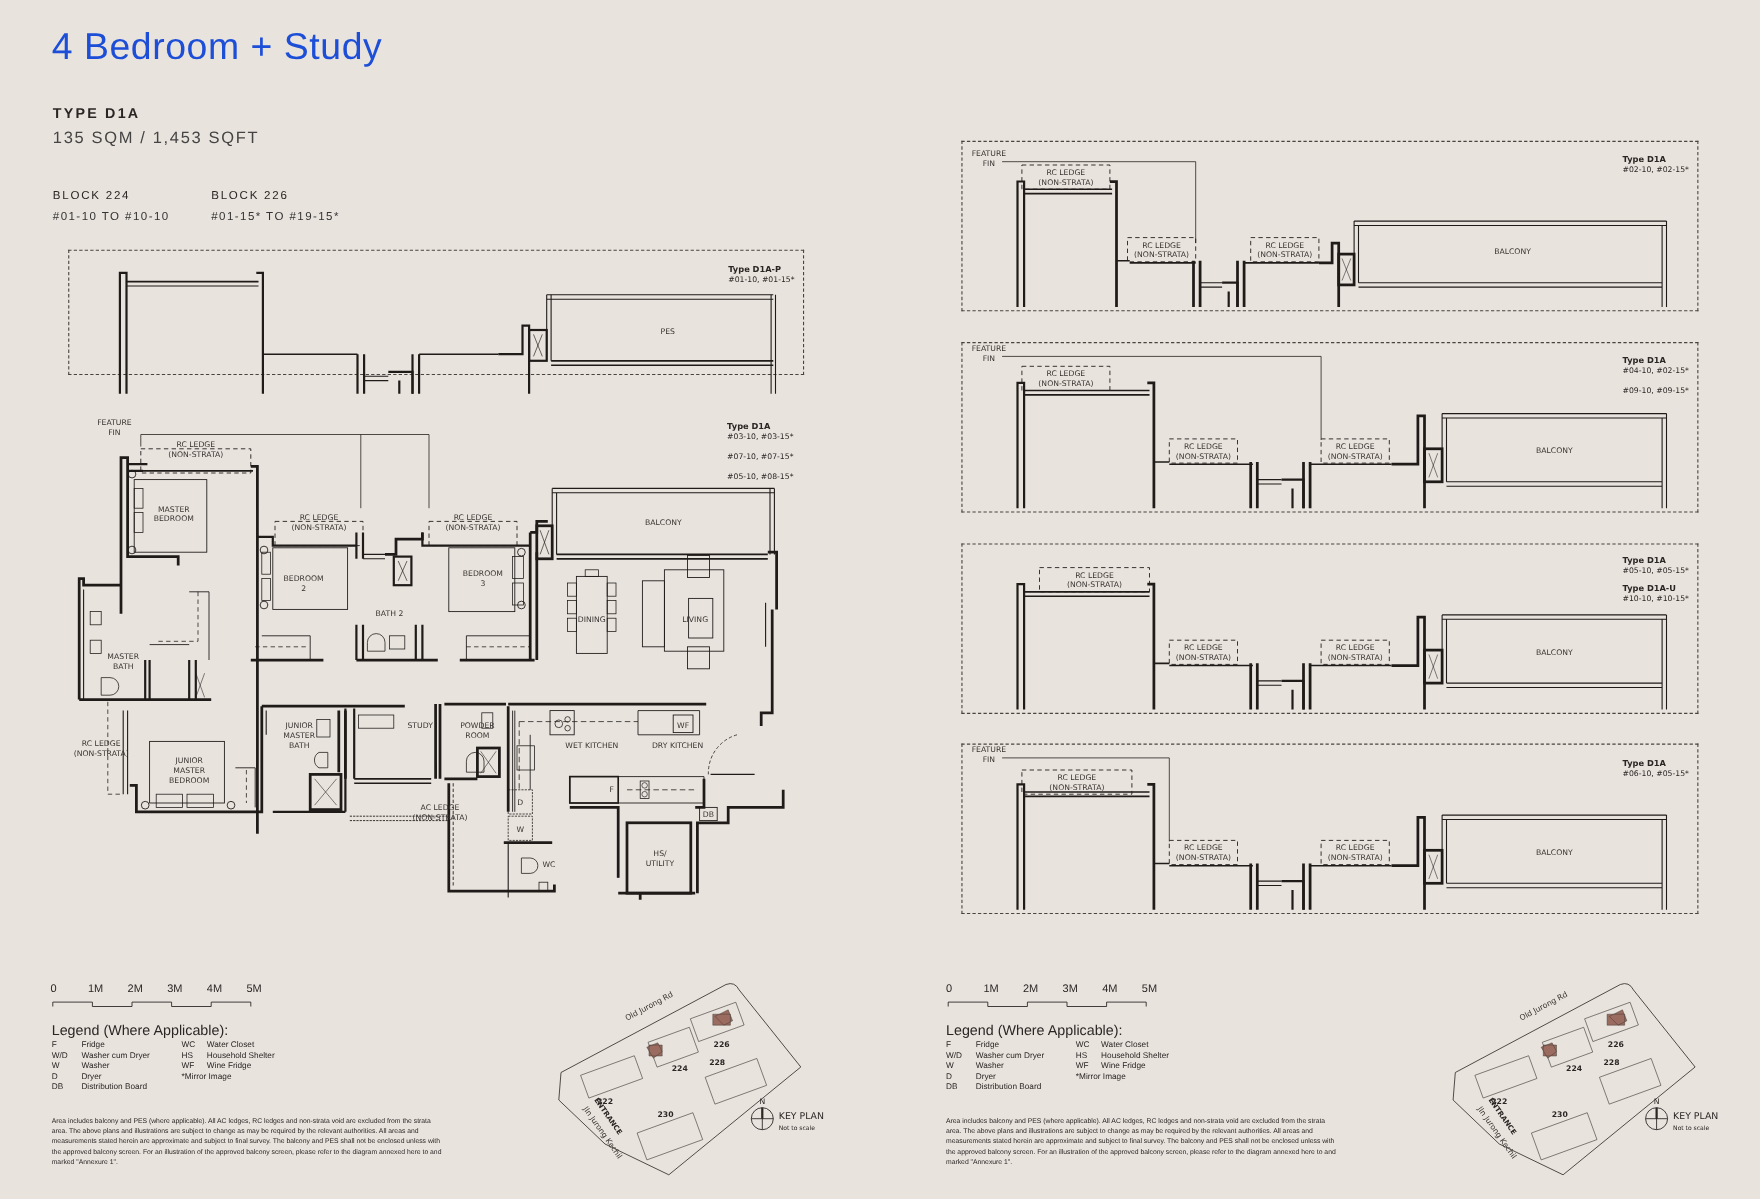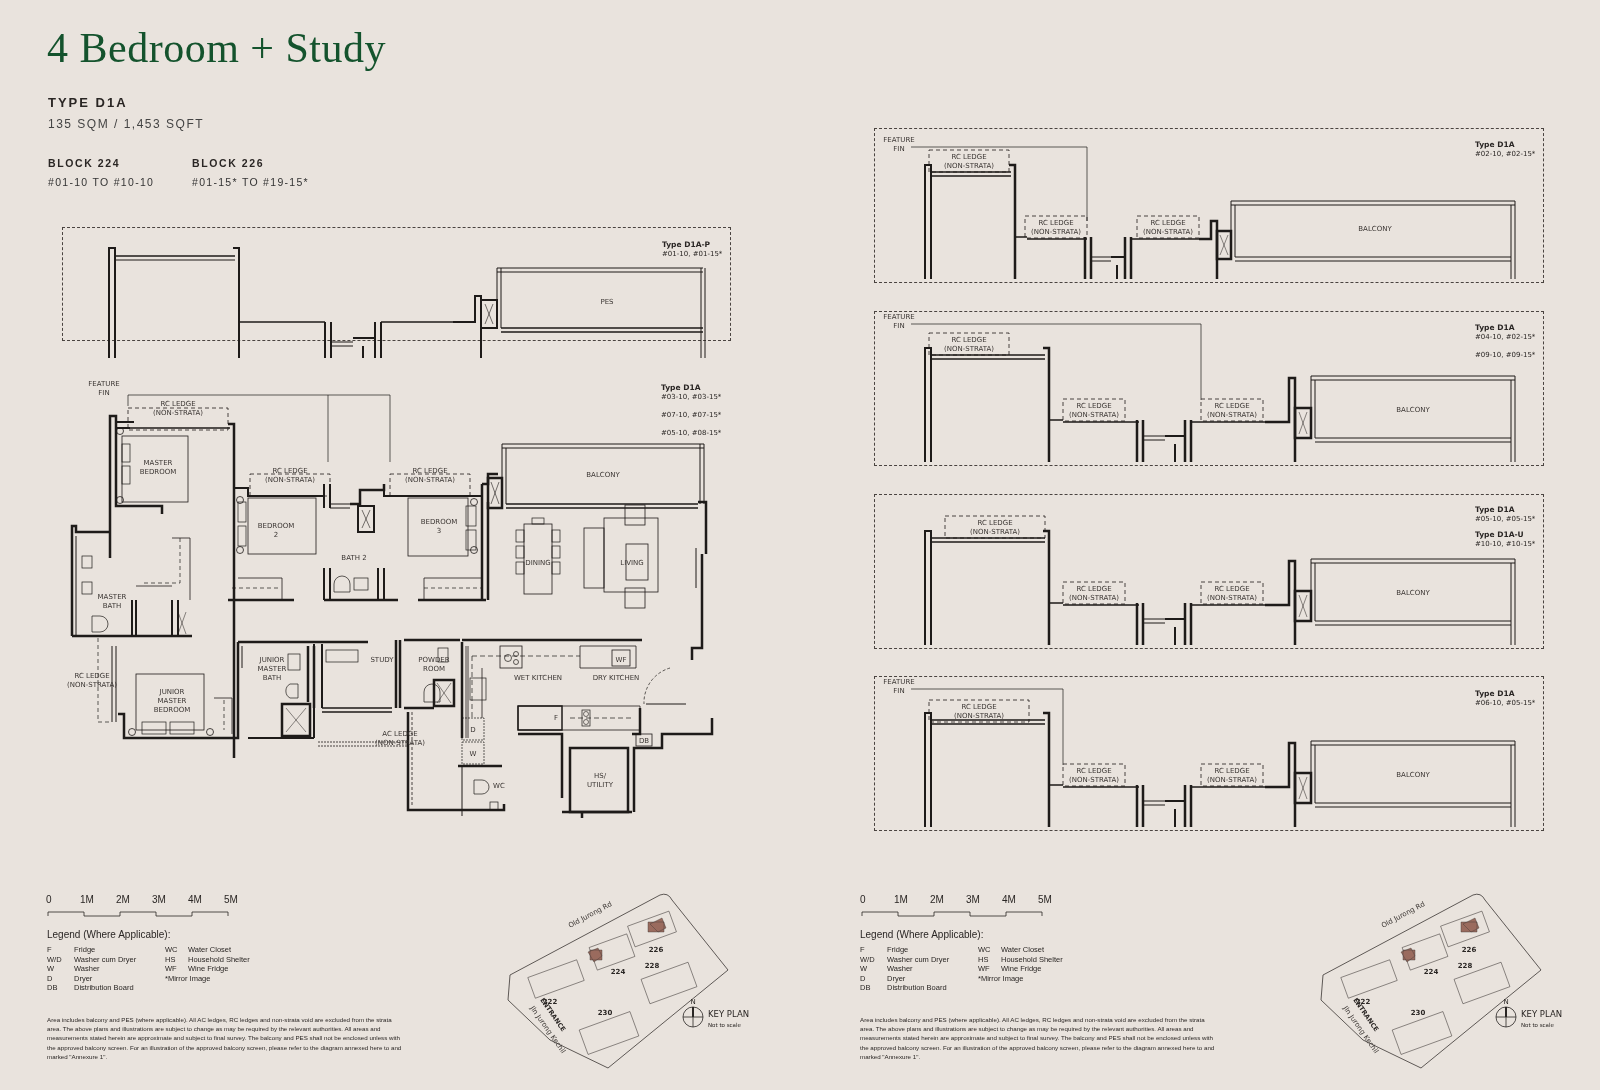--- a/index.html
+++ b/index.html
@@ -1,27 +1,27 @@
 <!DOCTYPE html>
 <html><head>
 <meta charset="utf-8">
 <style>
   html,body{margin:0;padding:0;}
   body{width:1600px;height:1090px;background:#e9e3dd;position:relative;overflow:hidden;font-family:"Liberation Sans",sans-serif;color:#2a2624;}
   .abs{position:absolute;}
-  .title{left:47px;top:24px;font-family:Liberation Serif, serif;font-size:42px;letter-spacing:0.5px;color:#14532d;}
+  .title{left:47px;top:24px;font-family:Liberation Sans, sans-serif;font-size:34px;letter-spacing:0.5px;color:#1d4ed8;}
   .type{left:48px;top:95px;font-size:13px;font-weight:bold;letter-spacing:2px;}
-  .area{left:48px;top:117px;font-size:12px;letter-spacing:1.5px;color:#444;}
-  .blk-h{font-size:10.5px;font-weight:bold;letter-spacing:1.6px;}
+  .area{left:48px;top:117px;font-size:15px;letter-spacing:1.5px;color:#444;}
+  .blk-h{font-size:10.5px;font-weight:normal;letter-spacing:1.6px;margin-top:15px;}
   .blk-v{font-size:10.5px;letter-spacing:1.3px;color:#333;}
   .panel{border:1px dashed #4a4440;box-sizing:border-box;}
   .panel-label{font-family:"DejaVu Sans",sans-serif;font-size:7px;line-height:9px;color:#2a2624;text-align:left;}
   .panel-label b{font-weight:bold;font-size:7.5px;}
   .scale{font-size:10px;color:#2a2624;}
-  .legend-h{font-size:10px;color:#2a2624;}
+  .legend-h{font-size:13px;color:#2a2624;}
   .legend-row{font-size:7.5px;line-height:9.5px;color:#2a2624;}
   .note{font-size:6.2px;line-height:9.2px;color:#2a2624;width:355px;}
   .keymap{font-family:"DejaVu Sans",sans-serif;}
   svg text{font-family:"DejaVu Sans",sans-serif;}
 </style>
 </head>
 <body>
 
 <div class="abs title">4 Bedroom + Study</div>
 <div class="abs type">TYPE D1A</div>

